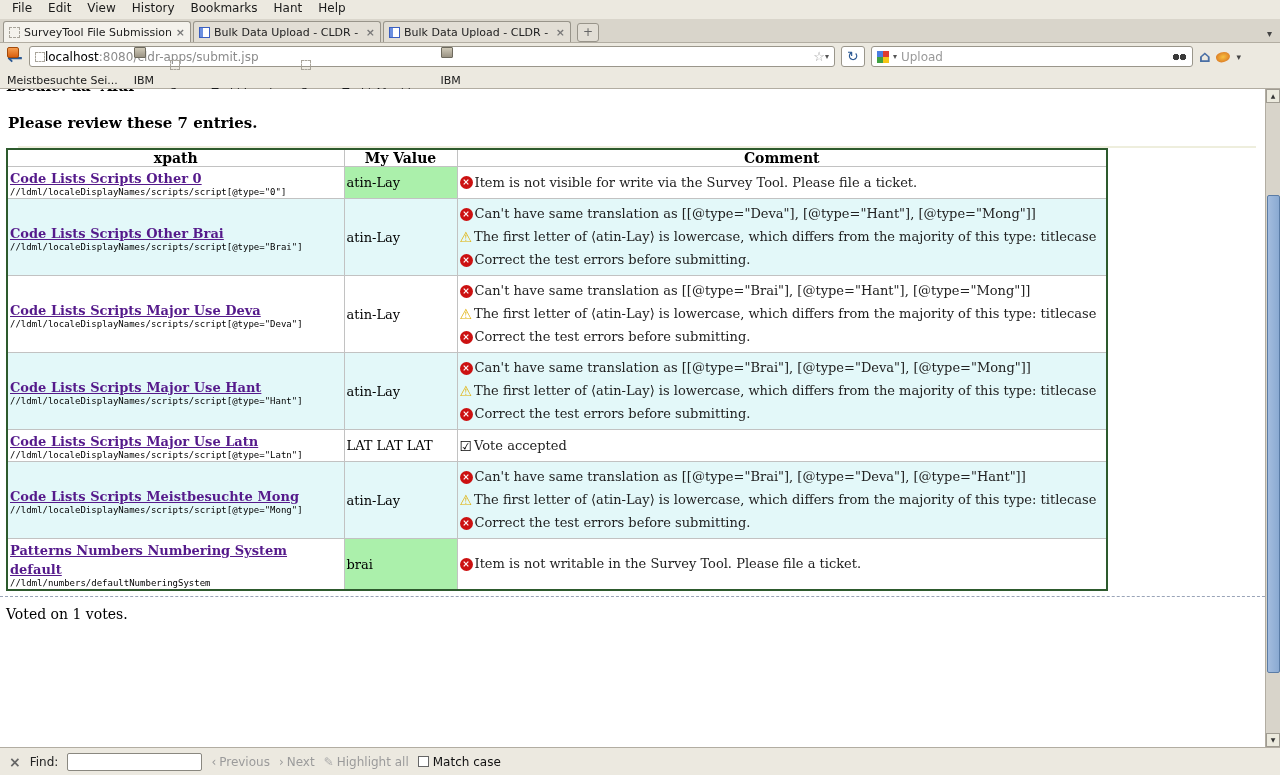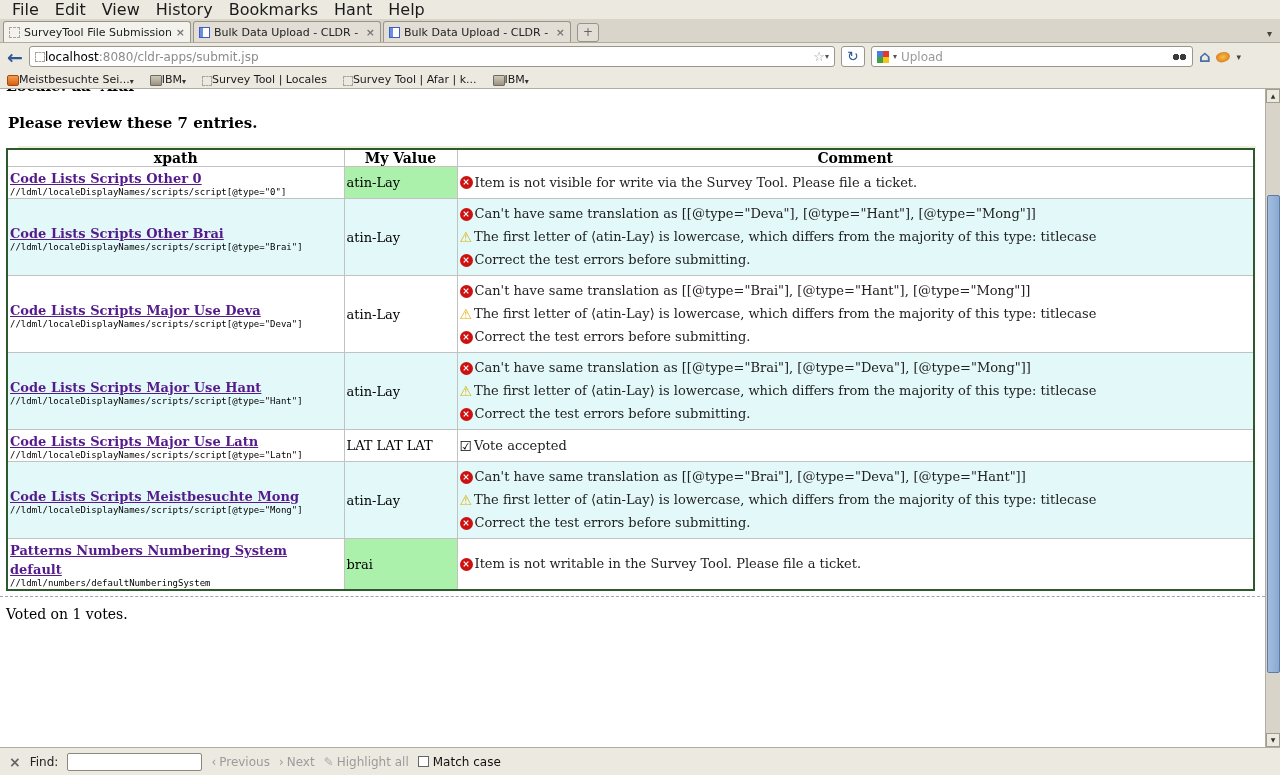--- a/index.html
+++ b/index.html
@@ -4,22 +4,22 @@
 <style>
   * { box-sizing: border-box; }
   html,body { margin:0; padding:0; }
   body {
     width:1280px; height:775px; overflow:hidden;
     font-family:"DejaVu Sans", sans-serif; background:#fff;
   }
   .chrome { background:var(--chrome_bg); }
 
   
-  .menubar { height:19px; display:flex; align-items:center; padding-left:4px;
-             background:var(--chrome_bg); font-size:16px; color:#1a1a1a; }
+  .menubar { height:19px; display:flex; padding-left:4px;
+             background:var(--chrome_bg); font-size:12px; color:#1a1a1a; }
   .menu-item { padding:1px 8px; }
 
   
   .tabstrip { height:24px; background:#d9d5cb; border-bottom:1px solid #b2ada2;
               display:flex; align-items:flex-end; padding:3px 4px 0 3px; }
   .tab { width:188px; height:21px; display:flex; align-items:center; gap:4px;
          padding:0 5px; margin-right:2px; background:#e2ded5;
          border:1px solid #98948a; border-bottom:none; border-radius:3px 3px 0 0;
          font-size:11px; color:#222; }
   .tab.active { background:#f4f2ec; }
@@ -58,40 +58,40 @@
            background:radial-gradient(circle at 27% 55%, #3a3a3a 3px, transparent 3.5px),
                       radial-gradient(circle at 73% 55%, #3a3a3a 3px, transparent 3.5px); }
   .home-icon { color:#4a6fa5; font-size:16px; font-weight:bold; line-height:16px; }
   .feather-icon { width:14px; height:10px; display:inline-block; transform:rotate(-18deg);
                   background:radial-gradient(#f8c040,#d4691e); border-radius:45% 60% 50% 50%; }
   .nav-chev { color:#444; font-size:9px; }
 
   
   .bookmarksbar { height:19px; background:var(--chrome_bg); border-bottom:1px solid #b2ada2;
                   display:flex; align-items:center; gap:16px; padding:0 7px; font-size:11px; color:#1a1a1a; }
-  .bm { display:flex; align-items:flex-end; gap:0; }
+  .bm { display:flex; align-items:flex-start; gap:16px;flex-direction:column; }
   .bmicon { width:12px; height:11px; display:inline-block; flex:0 0 auto; }
   .bmicon.smart-folder { background:linear-gradient(#f59d4f,#d95f10); border:1px solid #a34a0a; border-radius:2px; }
   .bmicon.folder { background:linear-gradient(#cfc9b8,#9a9384); border:1px solid #6e6a5e; border-radius:1px; }
   .bmicon.page-placeholder { width:10px; height:10px; border:1px dashed #a8a49a; }
   .chev-d { display:none; color:#333; font-size:8px; }
   .chev-d.chev { display:inline; }
 
   
   .viewport { position:relative; height:658px; background:#fff; overflow:hidden;
               font-family:"DejaVu Serif", serif; color:#000; }
   .clip-head { height:8px; overflow:hidden; margin-left:6px; }
   .clip-head span { display:block; margin-top:-12px; font-weight:bold; font-size:15px; }
   .review-heading { margin:17px 0 0 8px; font-size:15px; font-weight:bold; }
   .notice { margin:14px 0 0 18px; width:1238px; background:var(--notice_beige);
             padding:1px 8px; font-size:13px; line-height:15.5px; color:#222; }
   .notice a { color:var(--link_purple); text-decoration:underline; }
 
   table.review { border-collapse:collapse; table-layout:fixed; margin-left:6px;
-                 width:1249px; border:2px solid var(--table_border_green); }
+                 width:1102px; border:2px solid var(--table_border_green); }
   table.review th { border:1px solid #c2c2c2; font-size:14px; font-weight:bold;
                     text-align:center; padding:0; }
   table.review td { border:1px solid #c2c2c2; padding:1px 2px; vertical-align:middle; }
   table.review tbody tr:nth-child(even) td { background:var(--row_alt_cyan); }
   td.xp .xp-link { font-size:13px; font-weight:bold; color:var(--link_purple);
                    text-decoration:underline; }
   td.xp .xp-path { font-family:"DejaVu Sans Mono", monospace; font-size:9px; color:#000; }
   td.val { vertical-align:top; font-size:13px; }
   td.val.hl { background:var(--highlight_green) !important; }
   td.cm { vertical-align:middle; }

